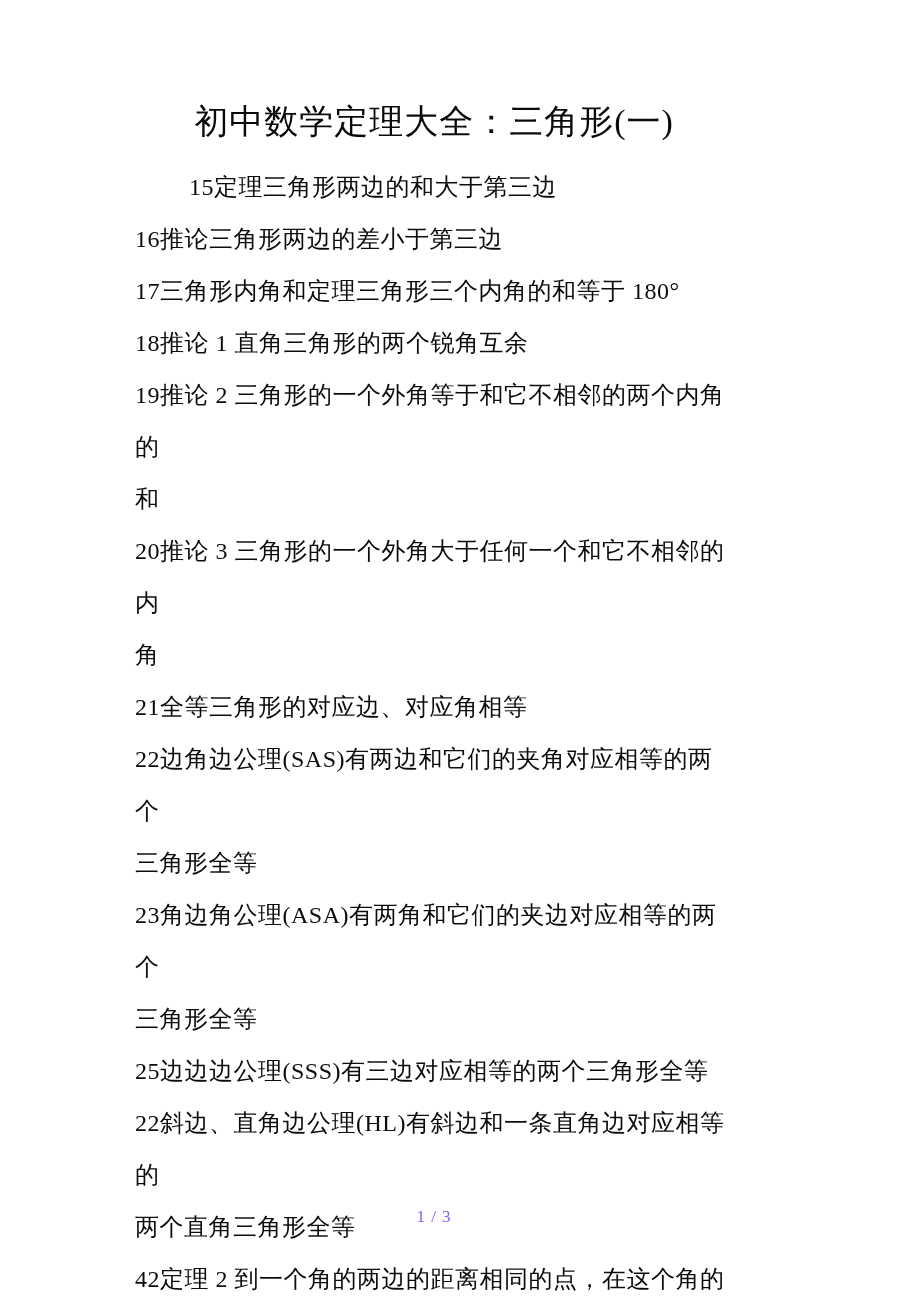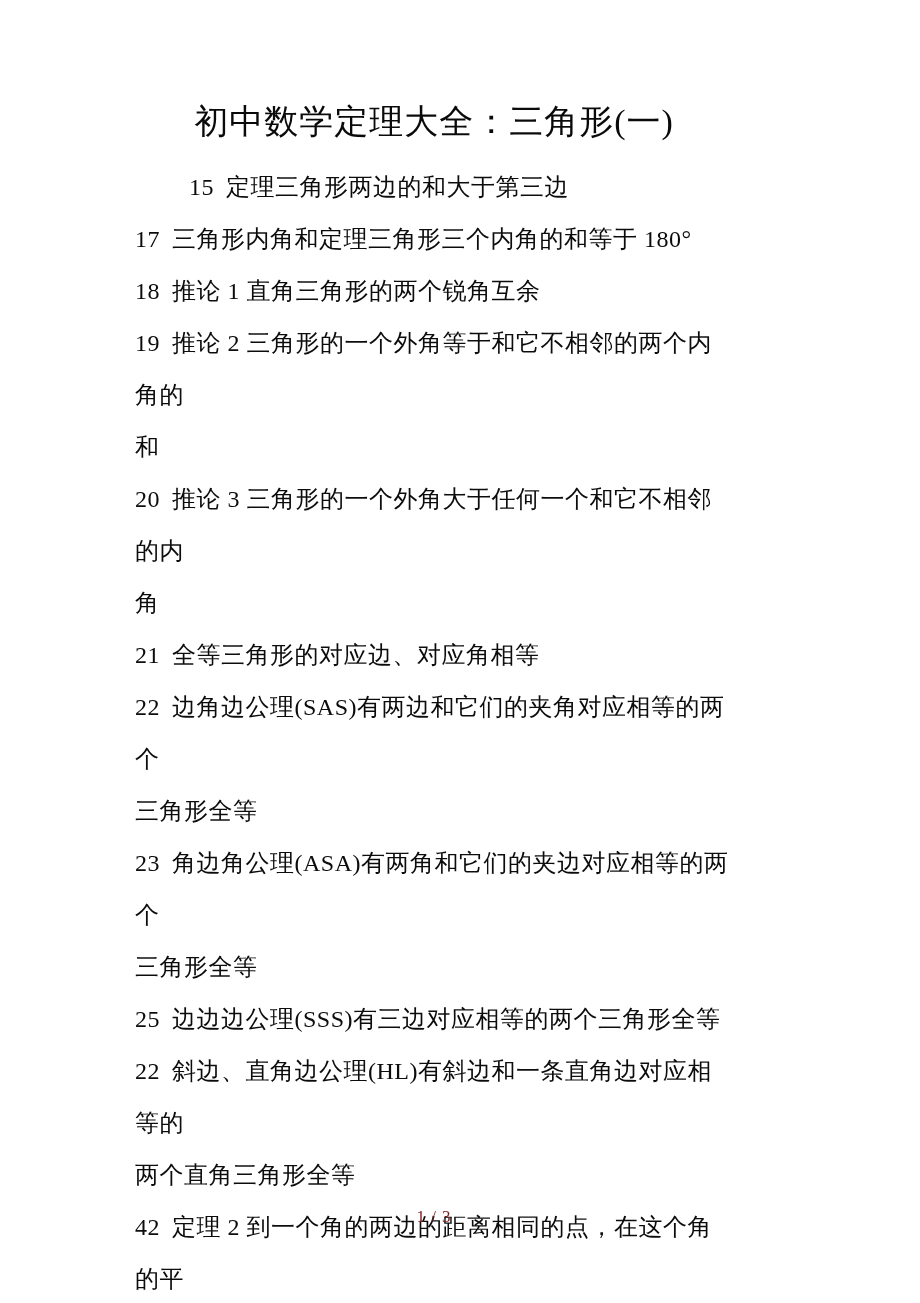--- a/index.html
+++ b/index.html
@@ -35,43 +35,44 @@
   }
   .theorem-item {
     margin: 0;
     white-space: pre-wrap;
     word-break: break-all;
   }
   .theorem-item.indent {
     text-indent: 54px;
   }
   .item-number {
-    margin-right: 12px;
+    margin-right: 0;
     letter-spacing: 0.5px;
   }
   .page-footer {
     position: absolute;
     top: 1206px;
     left: 0;
     right: 0;
     text-align: center;
     font-size: 17px;
     line-height: 22px;
-    color: #7f1d1d;
+    color: #8b5cf6;
     letter-spacing: 1px;
   }
 </style>
 </head>
 <body>
 
 <div class="page">
   <div class="doc">
     <h1 class="doc-title">初中数学定理大全：三角形(一)</h1>
     <div class="theorem-list">
         <p class="theorem-item indent"><span class="item-number">15</span><span class="item-text">定理三角形两边的和大于第三边</span></p>
+        <p class="theorem-item"><span class="item-number">16</span><span class="item-text">推论三角形两边的差小于第三边</span></p>
         <p class="theorem-item"><span class="item-number">17</span><span class="item-text">三角形内角和定理三角形三个内角的和等于 180°</span></p>
         <p class="theorem-item"><span class="item-number">18</span><span class="item-text">推论 1 直角三角形的两个锐角互余</span></p>
         <p class="theorem-item"><span class="item-number">19</span><span class="item-text">推论 2 三角形的一个外角等于和它不相邻的两个内角的
 和</span></p>
         <p class="theorem-item"><span class="item-number">20</span><span class="item-text">推论 3 三角形的一个外角大于任何一个和它不相邻的内
 角</span></p>
         <p class="theorem-item"><span class="item-number">21</span><span class="item-text">全等三角形的对应边、对应角相等</span></p>
         <p class="theorem-item"><span class="item-number">22</span><span class="item-text">边角边公理(SAS)有两边和它们的夹角对应相等的两个
 三角形全等</span></p>
         <p class="theorem-item"><span class="item-number">23</span><span class="item-text">角边角公理(ASA)有两角和它们的夹边对应相等的两个

